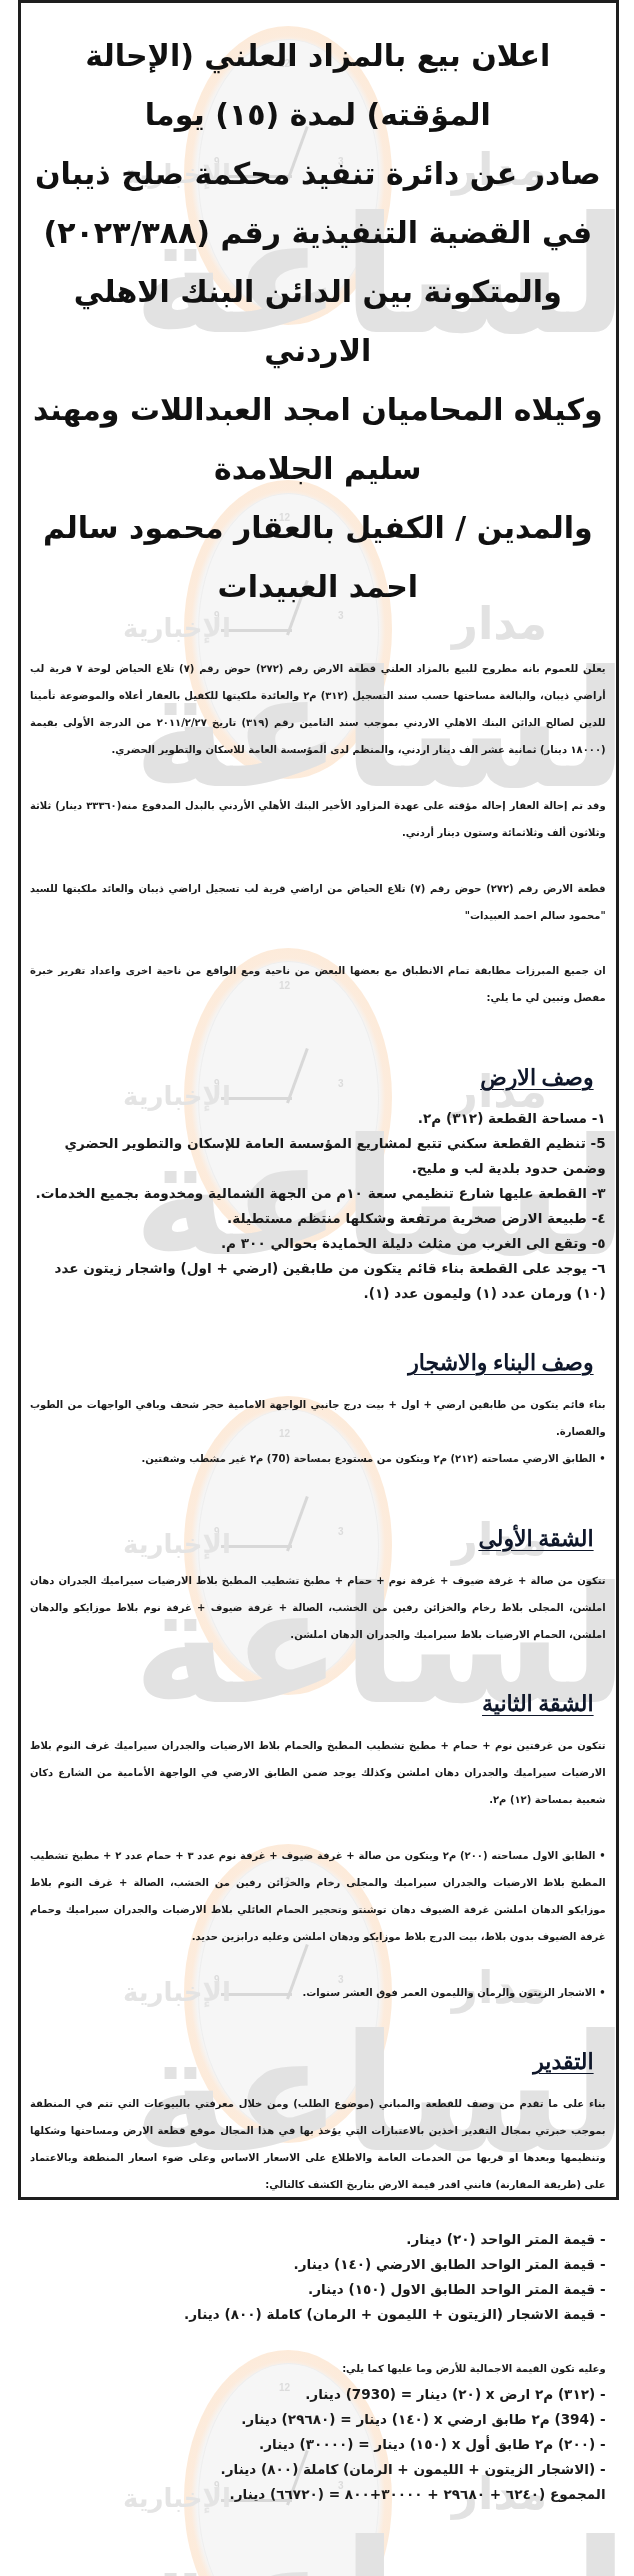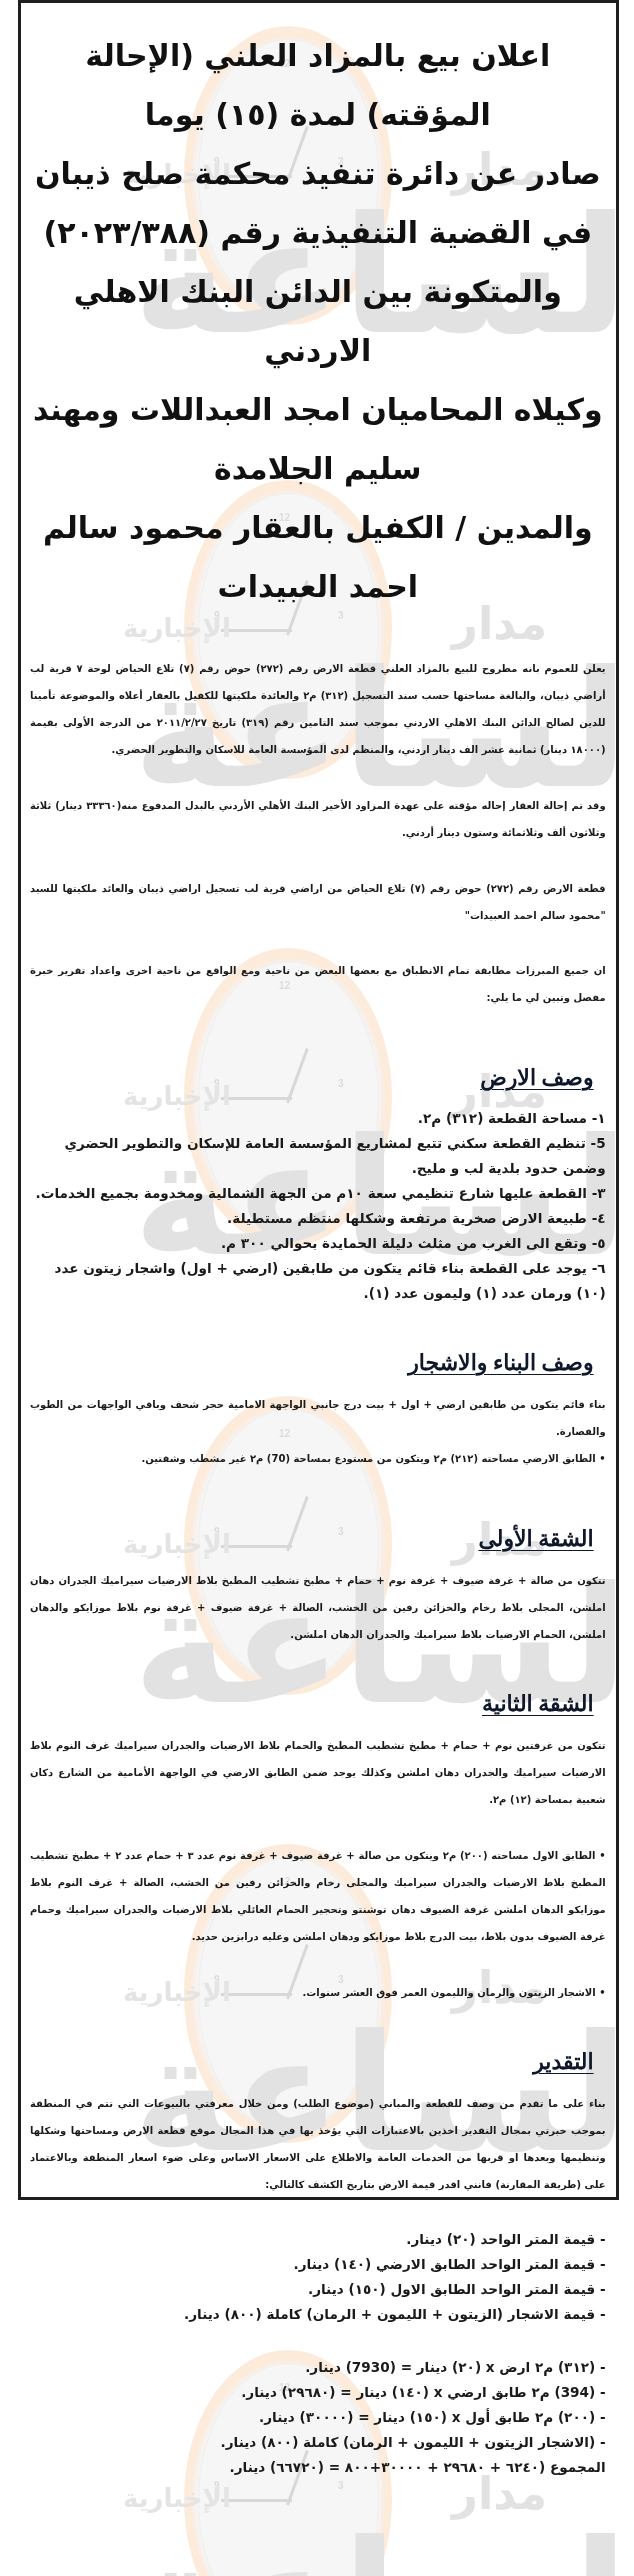--- a/index.html
+++ b/index.html
@@ -177,20 +177,21 @@
     <h2 class="sec"><span>التقدير</span></h2>
     <p class="p">بناء على ما تقدم من وصف للقطعة والمباني (موضوع الطلب) ومن خلال معرفتي بالبيوعات التي تتم في المنطقة بموجب خبرتي بمجال التقدير اخذين بالاعتبارات التي يؤخذ بها في هذا المجال موقع قطعة الارض ومساحتها وشكلها وتنظيمها وبعدها او قربها من الخدمات العامة والاطلاع على الاسعار الاساس وعلى ضوء اسعار المنطقة وبالاعتماد على (طريقة المقارنة) فانني اقدر قيمة الارض بتاريخ الكشف كالتالي:</p>
     <div class="gap-m"></div>
     <ul class="ol">
       <li>- قيمة المتر الواحد (٢٠) دينار.</li>
       <li>- قيمة المتر الواحد الطابق الارضي (١٤٠) دينار.</li>
       <li>- قيمة المتر الواحد الطابق الاول (١٥٠) دينار.</li>
       <li>- قيمة الاشجار (الزيتون + الليمون + الرمان) كاملة (٨٠٠) دينار.</li>
     </ul>
     <div class="gap-m"></div>
+    <p class="p">وعليه تكون القيمة الاجمالية للأرض وما عليها كما يلي:</p>
     <ul class="ol">
       <li>- (٣١٢) م٢ ارض x (٢٠) دينار = (7930) دينار.</li>
       <li>- (394) م٢ طابق ارضي x (١٤٠) دينار = (٢٩٦٨٠) دينار.</li>
       <li>- (٢٠٠) م٢ طابق أول x (١٥٠) دينار = (٣٠٠٠٠) دينار.</li>
       <li>- (الاشجار الزيتون + الليمون + الرمان) كاملة (٨٠٠) دينار.</li>
       <li>المجموع (٦٢٤٠ + ٢٩٦٨٠ + ٣٠٠٠٠+٨٠٠ = (٦٦٧٢٠) دينار.</li>
 
     </ul>
 
   </div>

